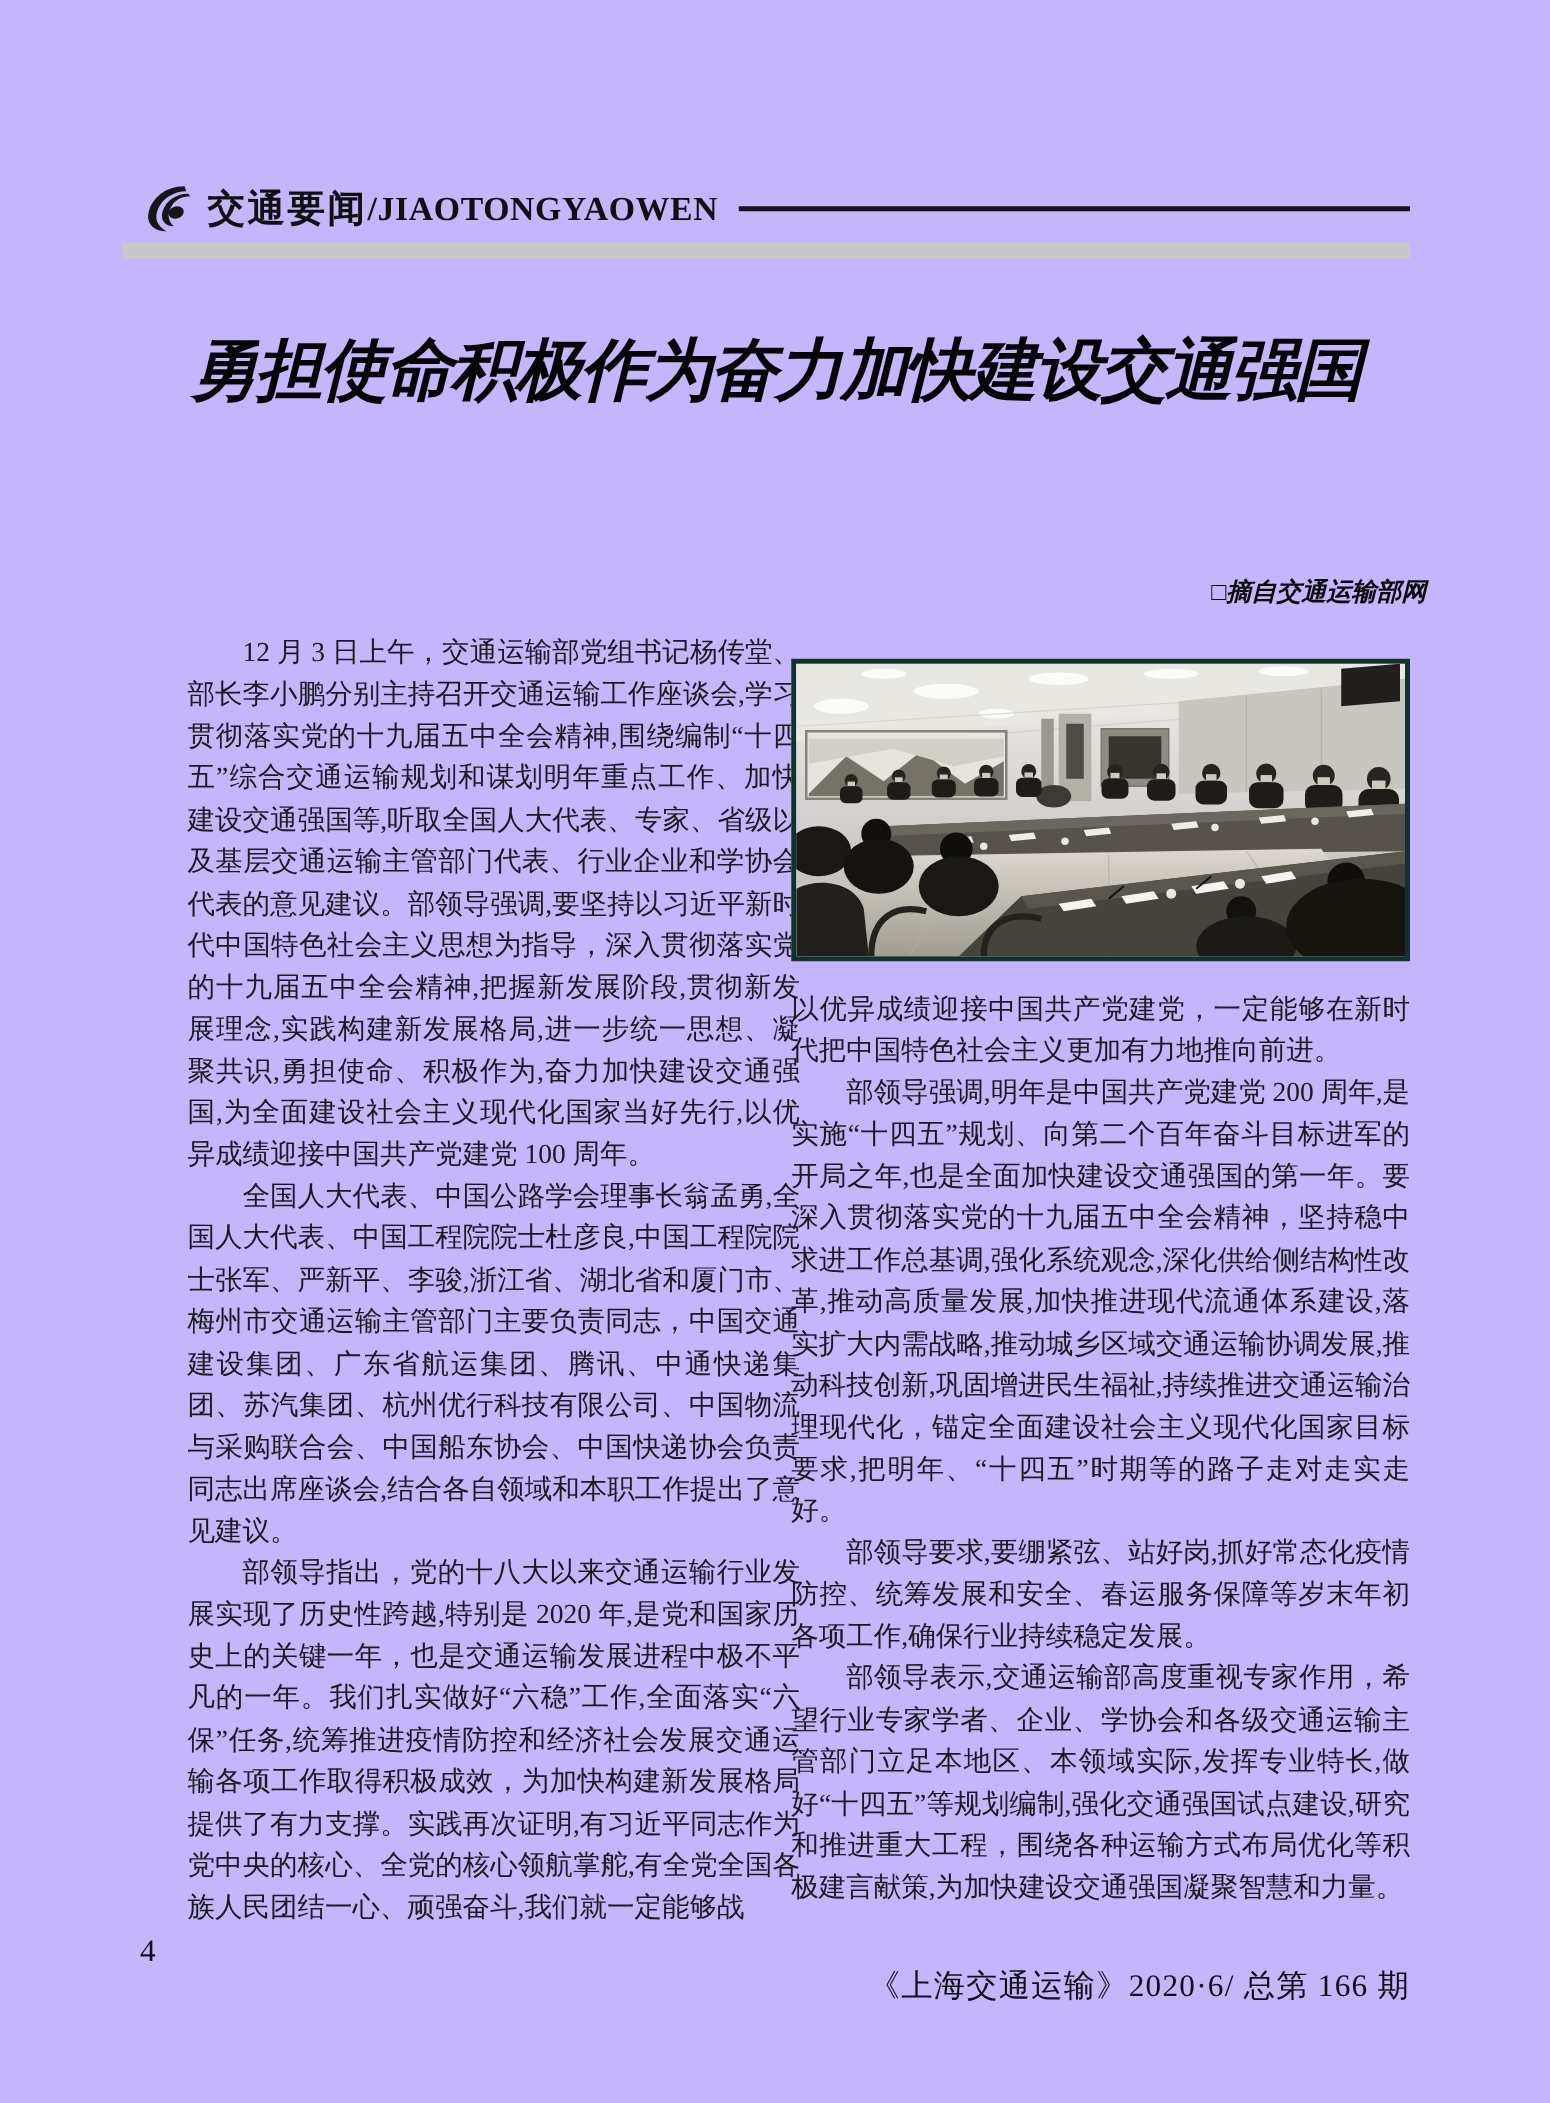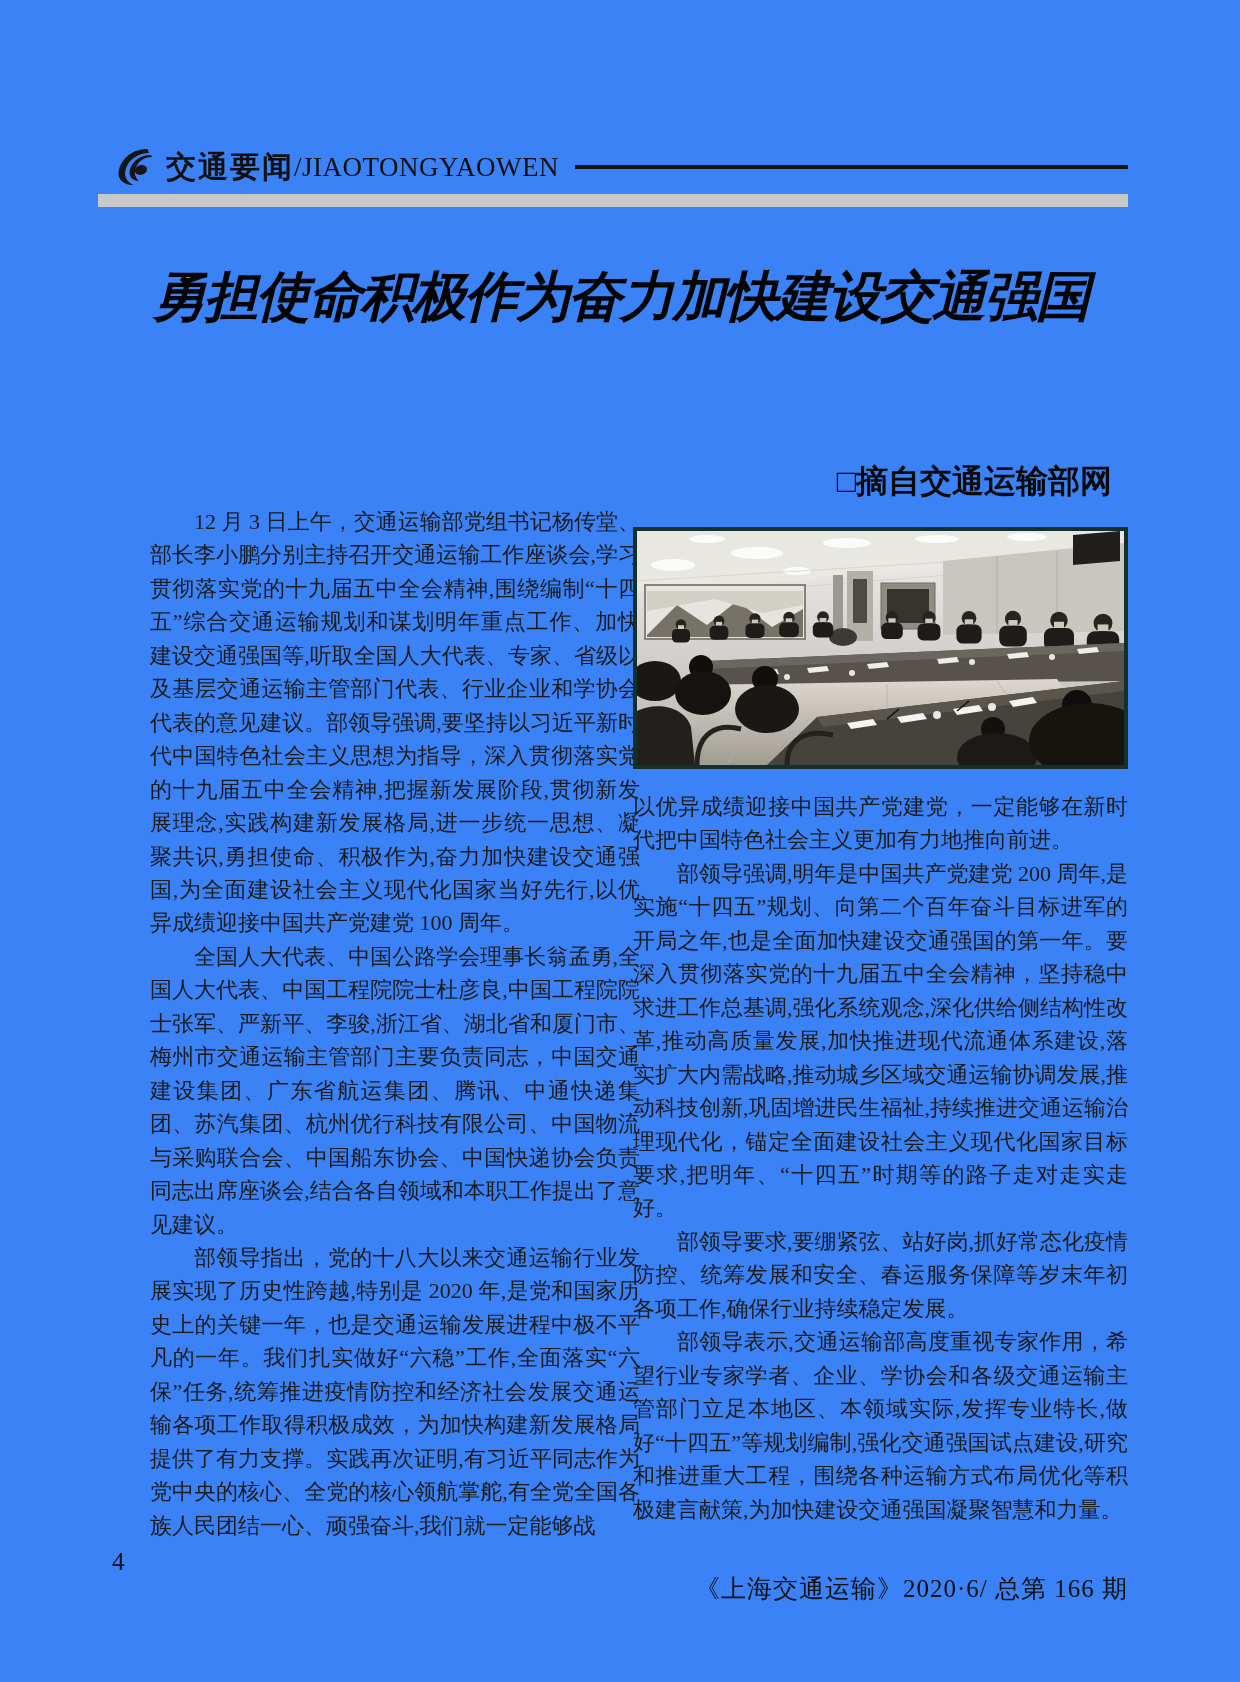--- a/index.html
+++ b/index.html
@@ -1,39 +1,39 @@
 <!DOCTYPE html>
 <html><head>
 <meta charset="utf-8">
 <style>
   * { margin:0; padding:0; box-sizing:border-box; }
   body { background:#9a9a9a; }
   .page{
-    position:relative; width:1240px; height:1682px; background:#3b82f6;
+    position:relative; width:1240px; height:1682px; background:#c4b5fd;
     font-family:"Liberation Serif", serif; color:#1d1d1d; overflow:hidden;
     margin:0 auto;
   }
   
   .hdr{ position:absolute; left:98px; top:146px; width:1030px; height:62px; }
   .hdr-row{ display:flex; align-items:center; height:42px; }
   .logo{ width:44px; height:40px; margin-left:14px; flex:0 0 auto; }
   .logo svg{ display:block; width:100%; height:100%; }
   .hdr-cn{ font-size:30px; font-weight:bold; letter-spacing:2px; margin-left:10px; color:#101010; white-space:nowrap; }
-  .hdr-en{ font-size:27px; font-weight:normal; color:#101010; white-space:nowrap; letter-spacing:0.5px; }
+  .hdr-en{ font-size:27px; font-weight:bold; color:#101010; white-space:nowrap; letter-spacing:0.5px; }
   .hdr-rule{ flex:1; height:4px; background:#151515; margin-left:16px; }
   .hdr-bar{ position:absolute; left:0; right:0; top:48px; height:13px; background:#c8c8c8; }
   
   .title{
     position:absolute; left:56px; top:248px; width:1128px; text-align:center;
     font-family:"Liberation Sans", sans-serif; font-weight:900; font-size:54px;
     line-height:96px; color:#050505; letter-spacing:-2px;font-style:italic;
   }
   .byline{
-    position:absolute; left:99px; top:460px; width:1013px; text-align:right;
-    font-family:"Liberation Sans", sans-serif; font-weight:bold; font-size:32px; color:#0a0a0a;
+    position:absolute; left:128px; top:460px; width:1013px; text-align:right;
+    font-family:"Liberation Sans", sans-serif; font-weight:bold; font-size:20px; color:#0a0a0a;font-style:italic;
   }
   
   .col{ position:absolute; font-size:22px; line-height:33.45px; text-align:justify;
         text-justify:inter-ideograph; color:#1b1b1b; }
   .col p{ text-indent:2em; }
   .col p.cont{ text-indent:0; }
   .col-left{ left:115px; top:505px; width:490px;margin-left:35px; }
   .col-right{ left:633px; top:527px; width:495px; }
   
   .photo{ width:495px; height:242px; border:4px solid #14302d; background:#d8d6d1; margin-bottom:21px; }

